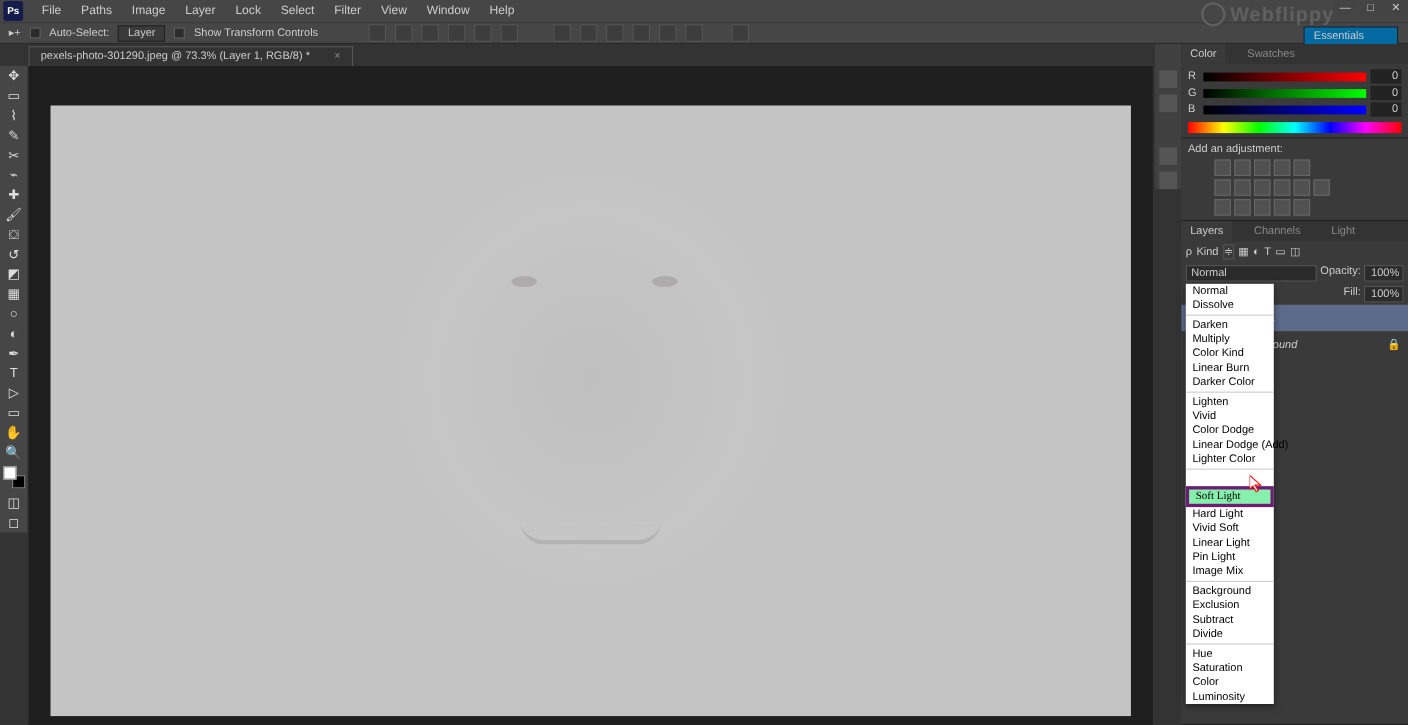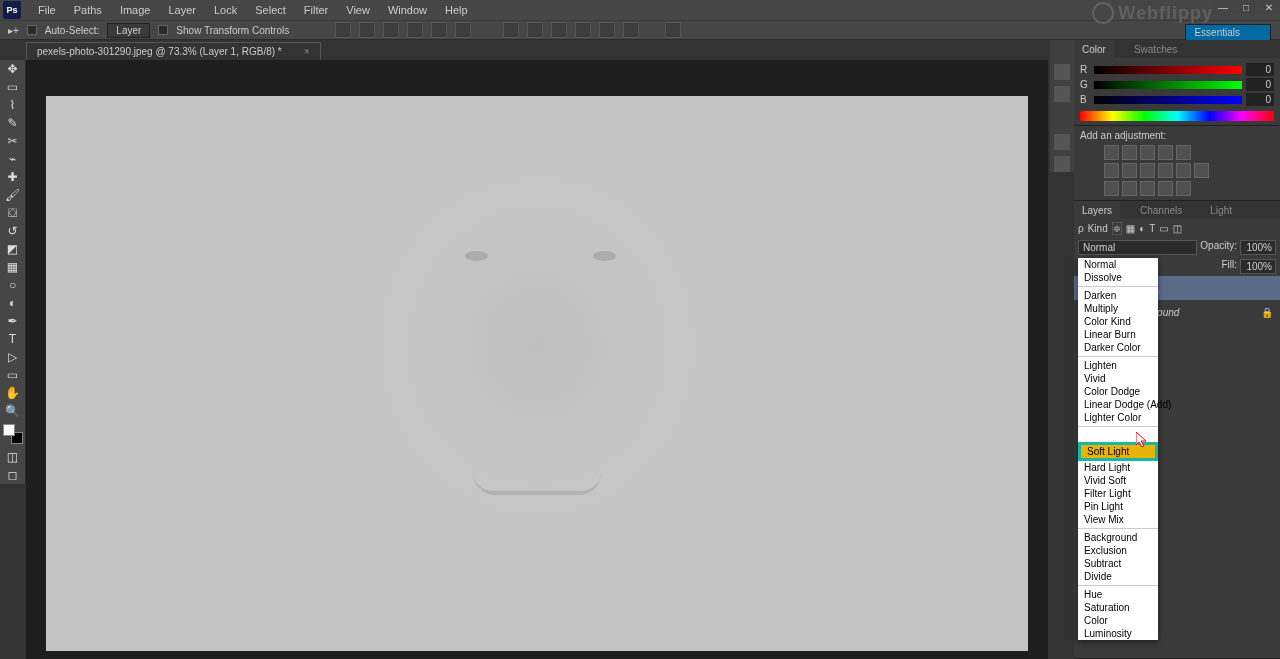--- a/index.html
+++ b/index.html
@@ -61,21 +61,21 @@
 .adj-icons .ai{width:15px;height:15px;background:#505050;border:1px solid #666;}
 
 .layers-head{display:flex;align-items:center;gap:4px;padding:3px 4px;font-size:10px;}
 .lay-row{display:flex;align-items:flex-start;gap:3px;padding:2px 4px;font-size:10px;}
 .lay-row .sel{flex:1;background:#2b2b2b;border:1px solid #555;padding:1px 4px;}
 .lay-row .val{width:36px;background:#2b2b2b;border:1px solid #555;padding:1px 3px;text-align:right;}
 
 .blend-menu{position:absolute;left:1078px;top:258px;width:80px;background:#fff;color:#000;font-size:10px;z-index:100;box-shadow:0 2px 6px rgba(0,0,0,.5);}
 .blend-menu .bm-item{padding:1px 6px;white-space:nowrap;}
 .blend-menu .sep{height:1px;background:#ccc;margin:2px 0;}
-.blend-menu .highlight{background:#eab308;border:3px solid #14b8a6;position:relative;}
+.blend-menu .highlight{background:#86efac;border:3px solid #701a75;position:relative;font-family:Liberation Serif, serif;}
 .blend-menu .hidden-top{color:#fff;}
 .cursor-arrow{position:absolute;left:1136px;top:432px;z-index:101;width:12px;height:16px;}
 .cursor-arrow svg{display:block;}
 
 .layers-list{background:#3a3a3a;}
 .layer-item{display:flex;align-items:center;height:24px;font-size:10px;padding:0 6px;gap:6px;}
 .layer-item.sel{background:#5c6b8a;}
 .layer-item .eye{width:12px;}
 .layer-item .thumb{width:22px;height:20px;background:#888;border:1px solid #222;}
 .layer-item .lock{margin-left:auto;}
@@ -298,23 +298,23 @@
   <div class="bm-item">Lighten</div>
   <div class="bm-item">Vivid</div>
   <div class="bm-item">Color Dodge</div>
   <div class="bm-item">Linear Dodge (Add)</div>
   <div class="bm-item">Lighter Color</div>
   <div class="sep"></div>
   <div class="bm-item hidden-top">Overlay</div>
   <div class="bm-item highlight">Soft Light</div>
   <div class="bm-item">Hard Light</div>
   <div class="bm-item">Vivid Soft</div>
-  <div class="bm-item">Filter Light</div>
+  <div class="bm-item">Linear Light</div>
   <div class="bm-item">Pin Light</div>
-  <div class="bm-item">View Mix</div>
+  <div class="bm-item">Image Mix</div>
   <div class="sep"></div>
   <div class="bm-item">Background</div>
   <div class="bm-item">Exclusion</div>
   <div class="bm-item">Subtract</div>
   <div class="bm-item">Divide</div>
   <div class="sep"></div>
   <div class="bm-item">Hue</div>
   <div class="bm-item">Saturation</div>
   <div class="bm-item">Color</div>
   <div class="bm-item">Luminosity</div>

